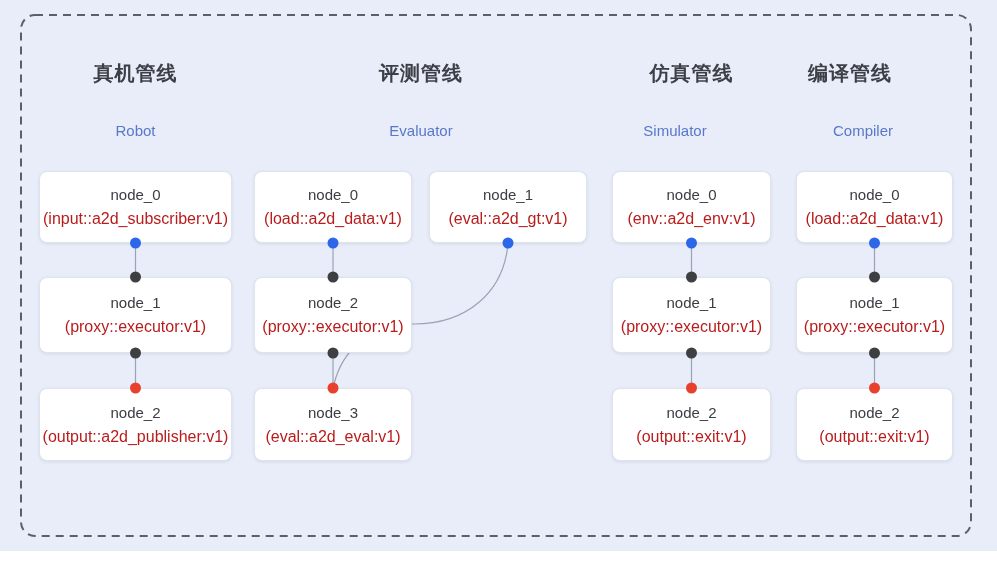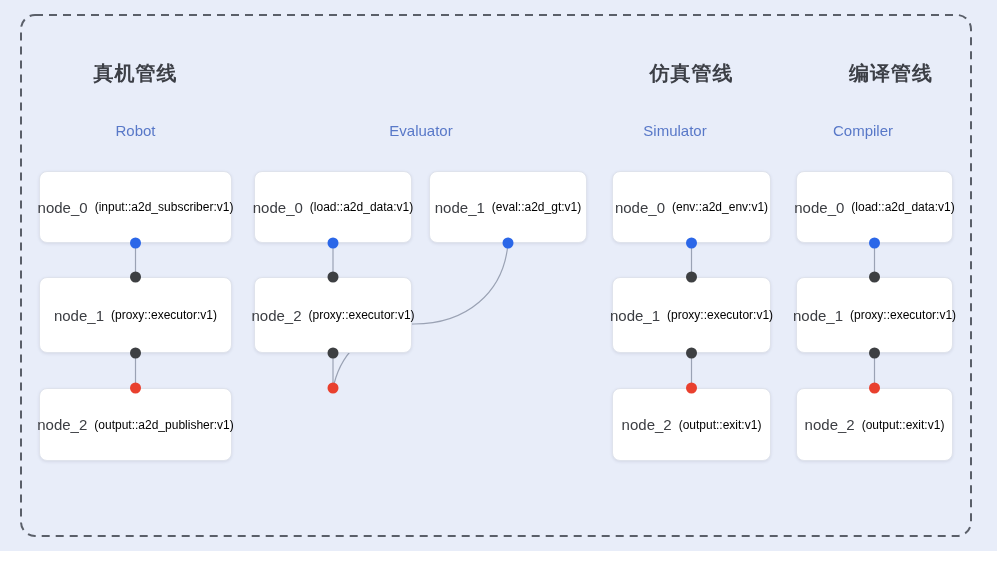--- a/index.html
+++ b/index.html
@@ -38,27 +38,27 @@
     text-align:center;
     font-size:15px;font-weight:400;
     color:#5878c8;
   }
   .node{
     position:absolute;
     background:#ffffff;
     border:1px solid #dfe3ec;
     border-radius:8px;
     box-shadow:0 1px 3px rgba(90,100,130,0.14);
-    display:flex;flex-direction:row;
+    display:flex;flex-direction:column;
     align-items:center;justify-content:center;
     gap:7px;
     box-sizing:border-box;
   }
   .nname{font-size:15px;color:#3b3d42;}
-  .ntype{font-size:12px;color:#000000;}
+  .ntype{font-size:16px;color:#b91c1c;}
 </style>
 </head>
 <body>
 
 <div class="canvas"></div>
 
 <svg class="layer lines-layer" viewBox="0 0 997 563">
   <rect x="21" y="15" width="950" height="521" rx="14" fill="none" stroke="#5a5f69" stroke-width="2" stroke-dasharray="8 6"></rect>
 
   <line x1="135.5" y1="243" x2="135.5" y2="277" stroke="#9aa2b4" stroke-width="1.2"></line>
@@ -85,50 +85,55 @@
   </div>
   <div class="node" style="left:39px;top:277px;width:193px;height:76px">
     <div class="nname">node_1</div>
     <div class="ntype">(proxy::executor:v1)</div>
   </div>
   <div class="node" style="left:39px;top:388px;width:193px;height:73px">
     <div class="nname">node_2</div>
     <div class="ntype">(output::a2d_publisher:v1)</div>
   </div>
 
+  <div class="pipe-title-zh" style="left:331px">评测管线</div>
   <div class="pipe-title-en" style="left:331px">Evaluator</div>
   <div class="node" style="left:254px;top:171px;width:158px;height:72px">
     <div class="nname">node_0</div>
     <div class="ntype">(load::a2d_data:v1)</div>
   </div>
   <div class="node" style="left:429px;top:171px;width:158px;height:72px">
     <div class="nname">node_1</div>
     <div class="ntype">(eval::a2d_gt:v1)</div>
   </div>
   <div class="node" style="left:254px;top:277px;width:158px;height:76px">
     <div class="nname">node_2</div>
     <div class="ntype">(proxy::executor:v1)</div>
+  </div>
+  <div class="node" style="left:254px;top:388px;width:158px;height:73px">
+    <div class="nname">node_3</div>
+    <div class="ntype">(eval::a2d_eval:v1)</div>
   </div>
 
   <div class="pipe-title-zh" style="left:601.5px">仿真管线</div>
   <div class="pipe-title-en" style="left:585px">Simulator</div>
   <div class="node" style="left:612px;top:171px;width:159px;height:72px">
     <div class="nname">node_0</div>
     <div class="ntype">(env::a2d_env:v1)</div>
   </div>
   <div class="node" style="left:612px;top:277px;width:159px;height:76px">
     <div class="nname">node_1</div>
     <div class="ntype">(proxy::executor:v1)</div>
   </div>
   <div class="node" style="left:612px;top:388px;width:159px;height:73px">
     <div class="nname">node_2</div>
     <div class="ntype">(output::exit:v1)</div>
   </div>
 
-  <div class="pipe-title-zh" style="left:801px">编译管线</div>
+  <div class="pipe-title-zh" style="left:760px">编译管线</div>
   <div class="pipe-title-en" style="left:773px">Compiler</div>
   <div class="node" style="left:796px;top:171px;width:157px;height:72px">
     <div class="nname">node_0</div>
     <div class="ntype">(load::a2d_data:v1)</div>
   </div>
   <div class="node" style="left:796px;top:277px;width:157px;height:76px">
     <div class="nname">node_1</div>
     <div class="ntype">(proxy::executor:v1)</div>
   </div>
   <div class="node" style="left:796px;top:388px;width:157px;height:73px">

